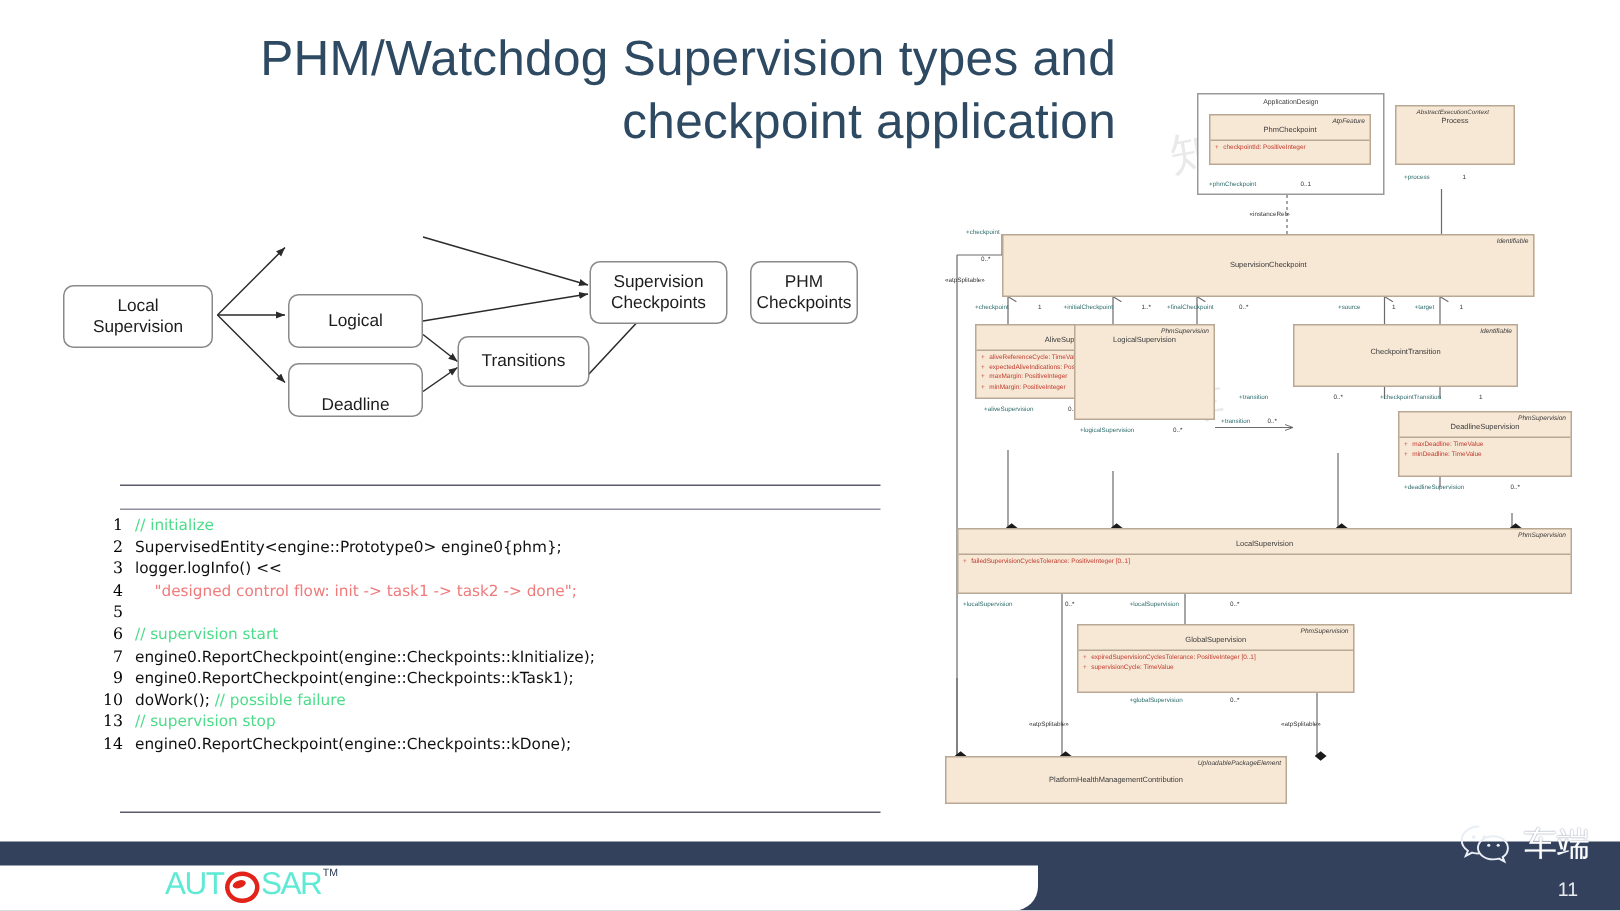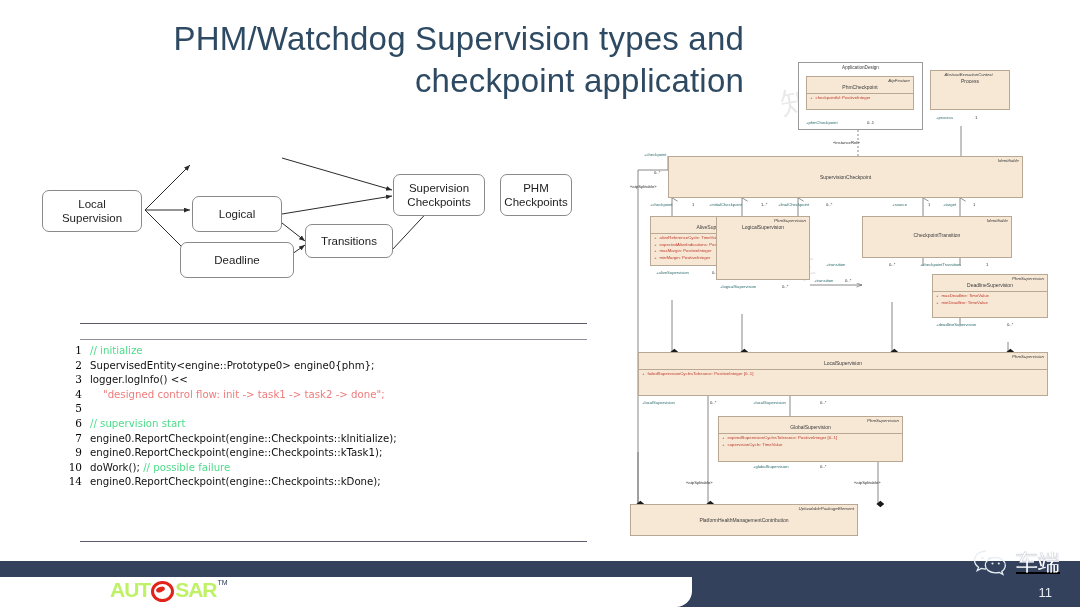--- a/index.html
+++ b/index.html
@@ -62,37 +62,37 @@
     position:absolute;color:#d8d8d8;font-size:30px;opacity:.55;
     font-family:"DejaVu Sans", sans-serif;pointer-events:none;
   }
   
   #footer{position:absolute;left:0;bottom:0;width:1080px;height:46px;background:#33415c;}
   #footer-notch{
     position:absolute;left:0;bottom:0;width:692px;height:30px;background:#fff;
     border-bottom-right-radius:16px;
   }
   #logo{position:absolute;left:110px;bottom:6px;height:22px;display:flex;align-items:center;}
-  #logo .lt{font-size:21px;font-weight:bold;color:#bef264;letter-spacing:-1px;
+  #logo .lt{font-size:21px;font-weight:normal;color:#5eead4;letter-spacing:-1px;
             font-family:"Liberation Sans", sans-serif;}
   #logo .ring{
     width:17px;height:15px;border:3px solid #e2231a;border-radius:50%;
     margin:0 1px;display:inline-block;position:relative;top:1px;
   }
   #logo .ring:after{
     content:"";position:absolute;left:2px;top:3.5px;width:9px;height:5px;
     background:#e2231a;border-radius:50%;transform:rotate(-18deg);
   }
   #logo .tm{font-size:7px;color:#2b3a55;align-self:flex-start;margin-left:1px;}
   #foot-text{
     position:absolute;left:398px;bottom:2px;width:560px;color:#e8ecf2;font-size:11.5px;
     line-height:1.35;
   }
   #pagenum{position:absolute;right:28px;bottom:7px;color:#e8ecf2;font-size:13px;}
-  #wechat{position:absolute;right:20px;top:548px;display:flex;align-items:center;gap:7px;text-decoration:underline;}
+  #wechat{position:absolute;right:20px;top:548px;display:flex;align-items:center;gap:7px;}
   #wechat .cn{font-size:22px;color:#ffffff;font-family:"DejaVu Sans", sans-serif;
               text-shadow:0 0 1px #5a6780;}
 </style>
 </head>
 <body>
 
 <div id="slide-title">PHM/Watchdog Supervision types and checkpoint application</div>
 
 <div id="flow">
   <svg width="580" height="170">
@@ -113,21 +113,21 @@
       <path d="M478,68 L500,68"></path>
     </g>
   </svg>
 
   <div class="fbox" style="left:2px;top:62px;width:100px;height:42px;">
     <span>Local<br>Supervision</span>
   </div>
   <div class="fbox" style="left:152px;top:68px;width:90px;height:36px;">
     <span>Logical</span>
   </div>
-  <div class="fbox" style="left:140px;top:114px;width:114px;height:36px;">
+  <div class="fbox" style="left:152px;top:114px;width:90px;height:36px;align-items:flex-end;">
     <span>Deadline</span>
   </div>
   <div class="fbox" style="left:265px;top:96px;width:88px;height:34px;">
     <span>Transitions</span>
   </div>
   <div class="fbox" style="left:353px;top:46px;width:92px;height:42px;">
     <span>Supervision<br>Checkpoints</span>
   </div>
   <div class="fbox" style="left:460px;top:46px;width:72px;height:42px;">
     <span>PHM<br>Checkpoints</span>
@@ -140,20 +140,21 @@
   <div id="code-lines" style="position:absolute;top:22px;left:0;right:0;">
       <div class="cline"><span class="cnum">1</span><span class="cmt">// initialize</span></div>
       <div class="cline"><span class="cnum">2</span><span>SupervisedEntity&lt;engine::Prototype0&gt; engine0{phm};</span></div>
       <div class="cline"><span class="cnum">3</span><span>logger.logInfo() &lt;&lt;</span></div>
       <div class="cline"><span class="cnum">4</span><span class="str">    "designed control flow: init -&gt; task1 -&gt; task2 -&gt; done";</span></div>
       <div class="cline"><span class="cnum">5</span><span></span></div>
       <div class="cline"><span class="cnum">6</span><span class="cmt">// supervision start</span></div>
       <div class="cline"><span class="cnum">7</span><span>engine0.ReportCheckpoint(engine::Checkpoints::kInitialize);</span></div>
       <div class="cline"><span class="cnum">9</span><span>engine0.ReportCheckpoint(engine::Checkpoints::kTask1);</span></div>
       <div class="cline"><span class="cnum">10</span><span>doWork(); </span><span class="cmt">// possible failure</span></div>
+      <div class="cline"><span class="cnum">13</span><span class="cmt">// supervision stop</span></div>
       <div class="cline"><span class="cnum">14</span><span>engine0.ReportCheckpoint(engine::Checkpoints::kDone);</span></div>
     </div>
   <div class="rule bot"></div>
 </div>
 
 <div id="uml">
   <div class="wm" style="left:150px;top:30px;transform:rotate(-10deg);">知</div>
   <div class="wm" style="left:215px;top:45px;transform:rotate(-10deg);font-size:24px;">乎</div>
   <div class="wm" style="left:100px;top:170px;transform:rotate(-8deg);font-size:26px;">汽</div>
   <div class="wm" style="left:160px;top:200px;transform:rotate(-8deg);font-size:26px;">车</div>

